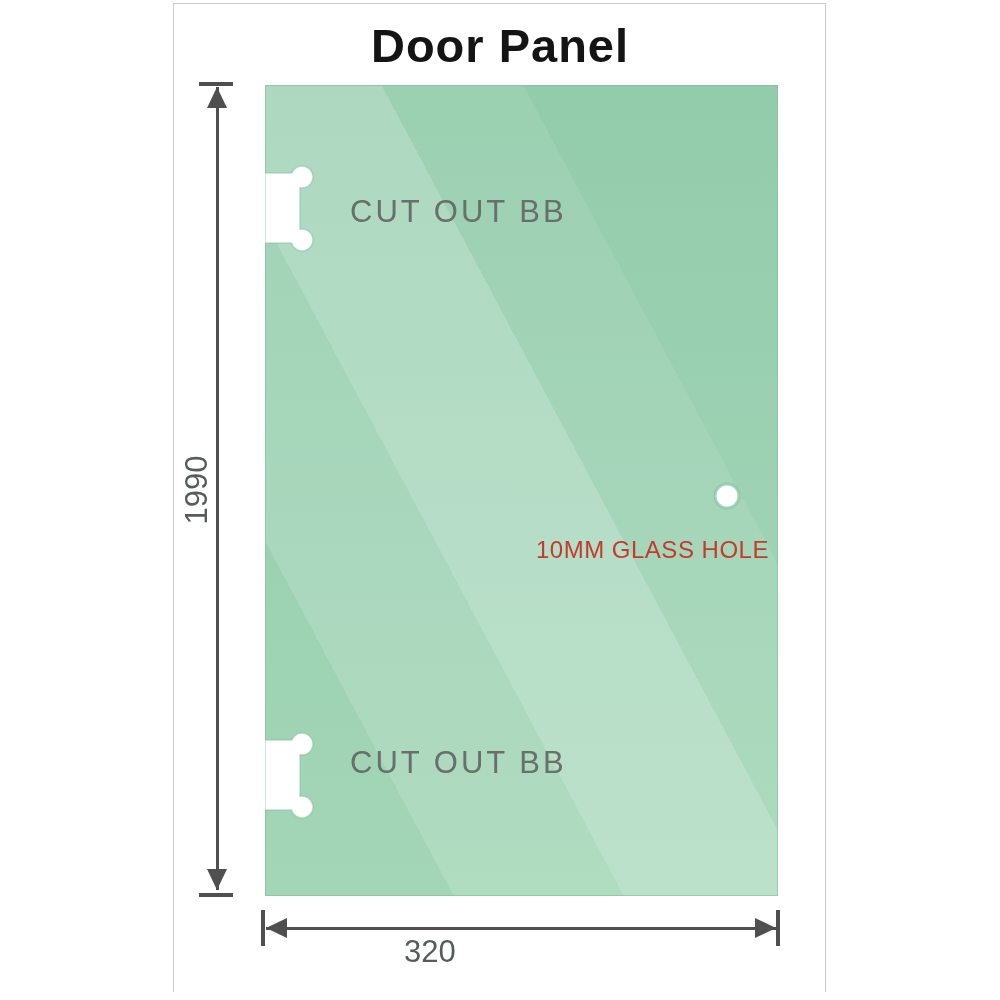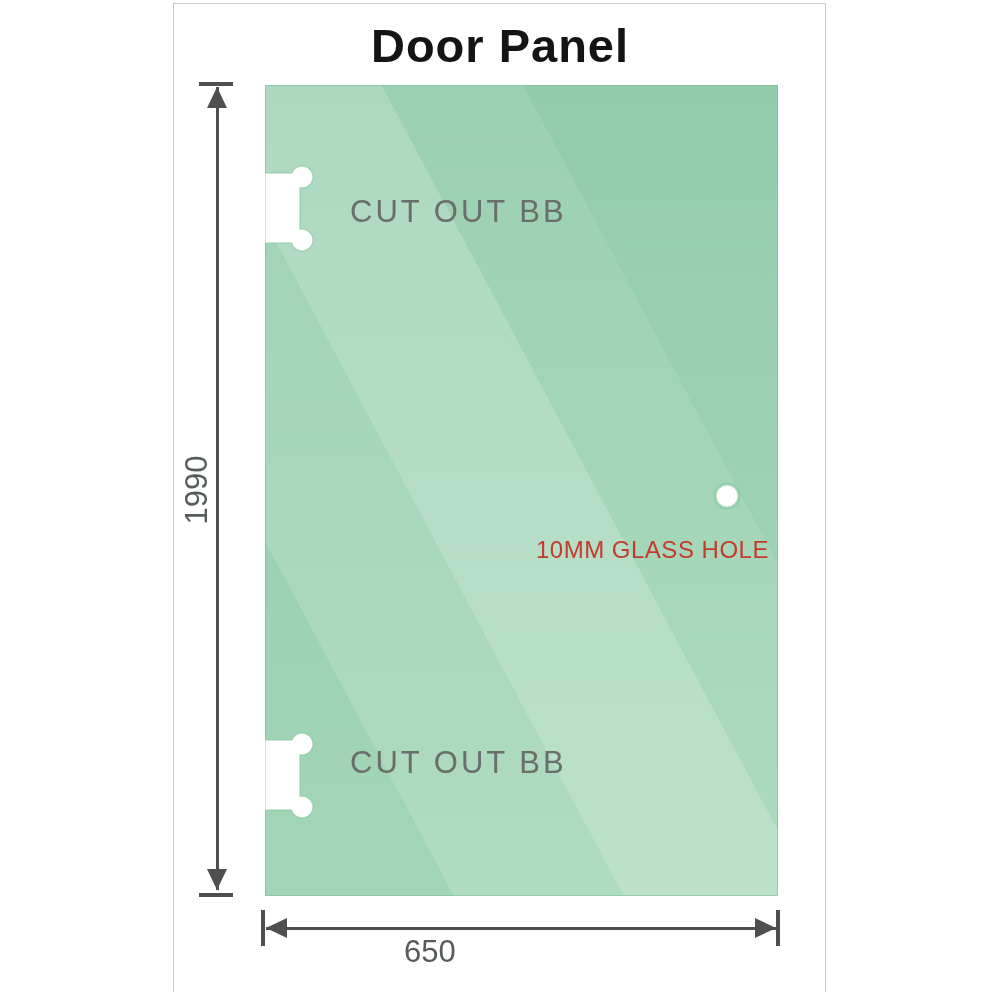--- a/index.html
+++ b/index.html
@@ -91,15 +91,15 @@
   <div class="arrow arrow-up" style="left:207px;top:87px;"></div>
   <div class="arrow arrow-down" style="left:207px;top:869px;"></div>
   <div class="dim" style="left:199px;top:893px;width:34px;height:4px;"></div>
   <div class="dim-label vertical" style="left:127px;top:474px;">1990</div>
 
   <div class="dim" style="left:261px;top:910px;width:4px;height:36px;"></div>
   <div class="dim" style="left:266px;top:926.5px;width:510px;height:3px;"></div>
   <div class="arrow arrow-left" style="left:266px;top:918px;"></div>
   <div class="arrow arrow-right" style="left:755px;top:918px;"></div>
   <div class="dim" style="left:776px;top:910px;width:4px;height:36px;"></div>
-  <div class="dim-label" style="left:404px;top:936px;">650</div>
+  <div class="dim-label" style="left:404px;top:936px;">320</div>
 
 </div>
 
 </body></html>

